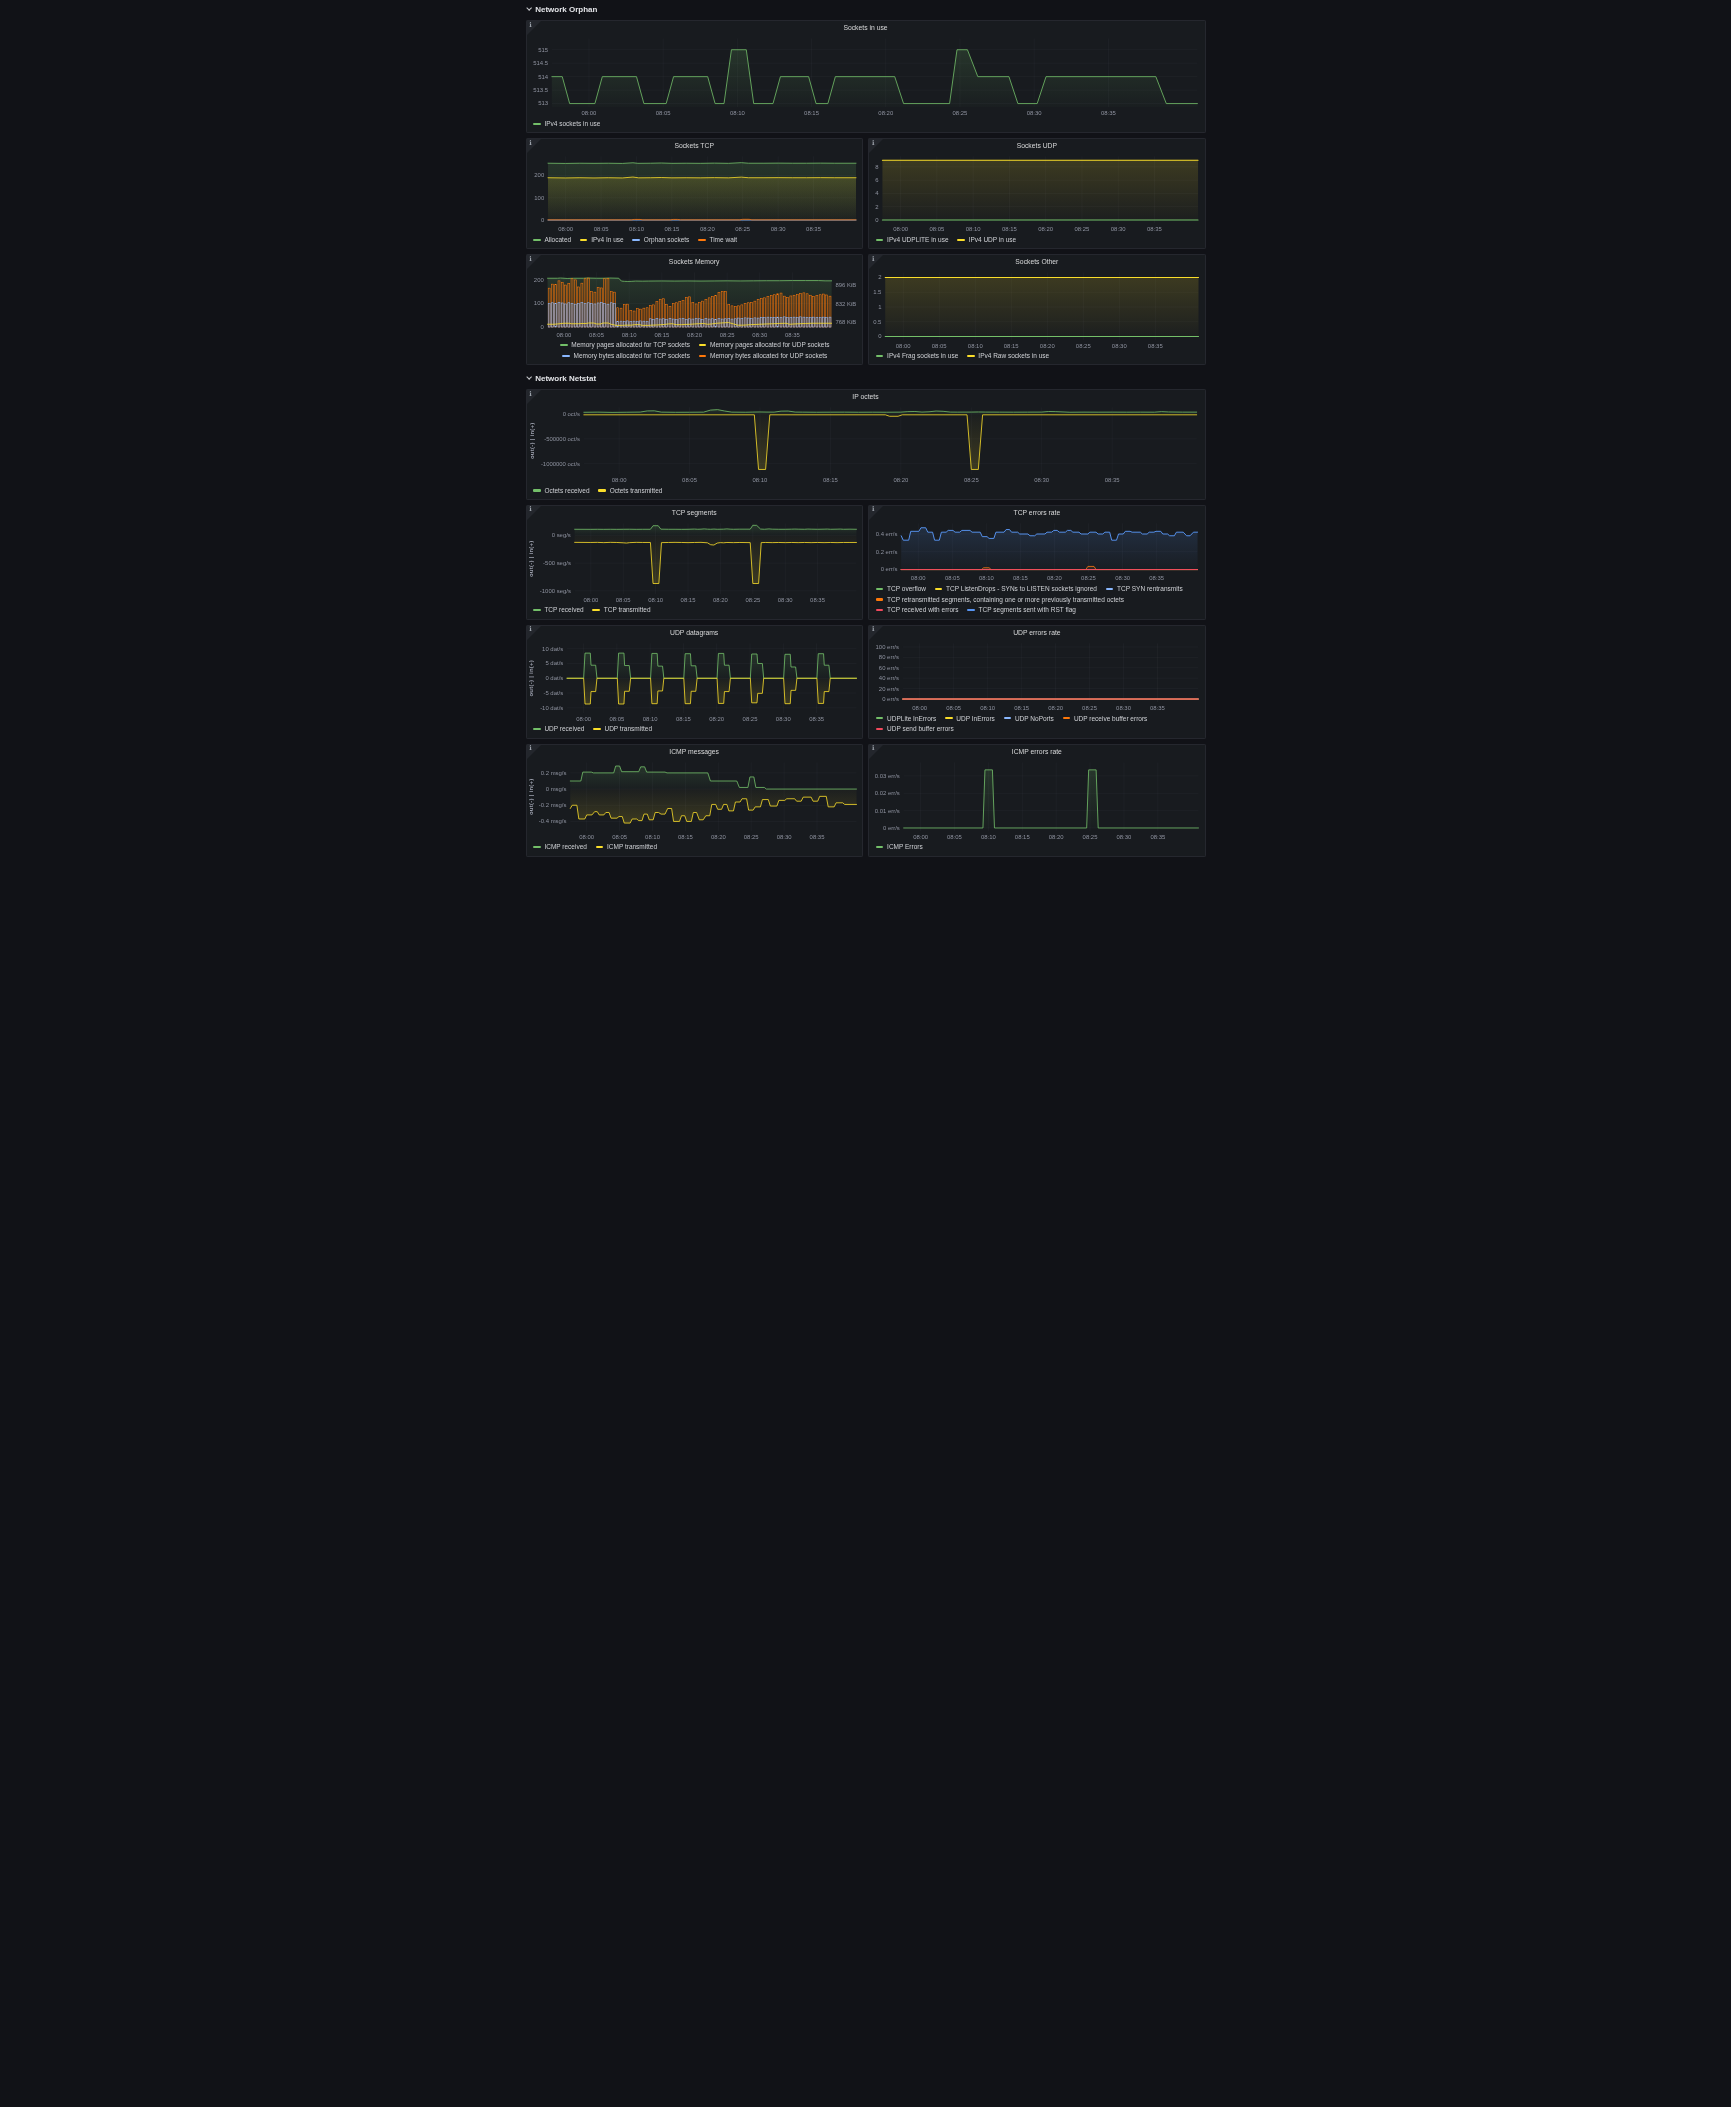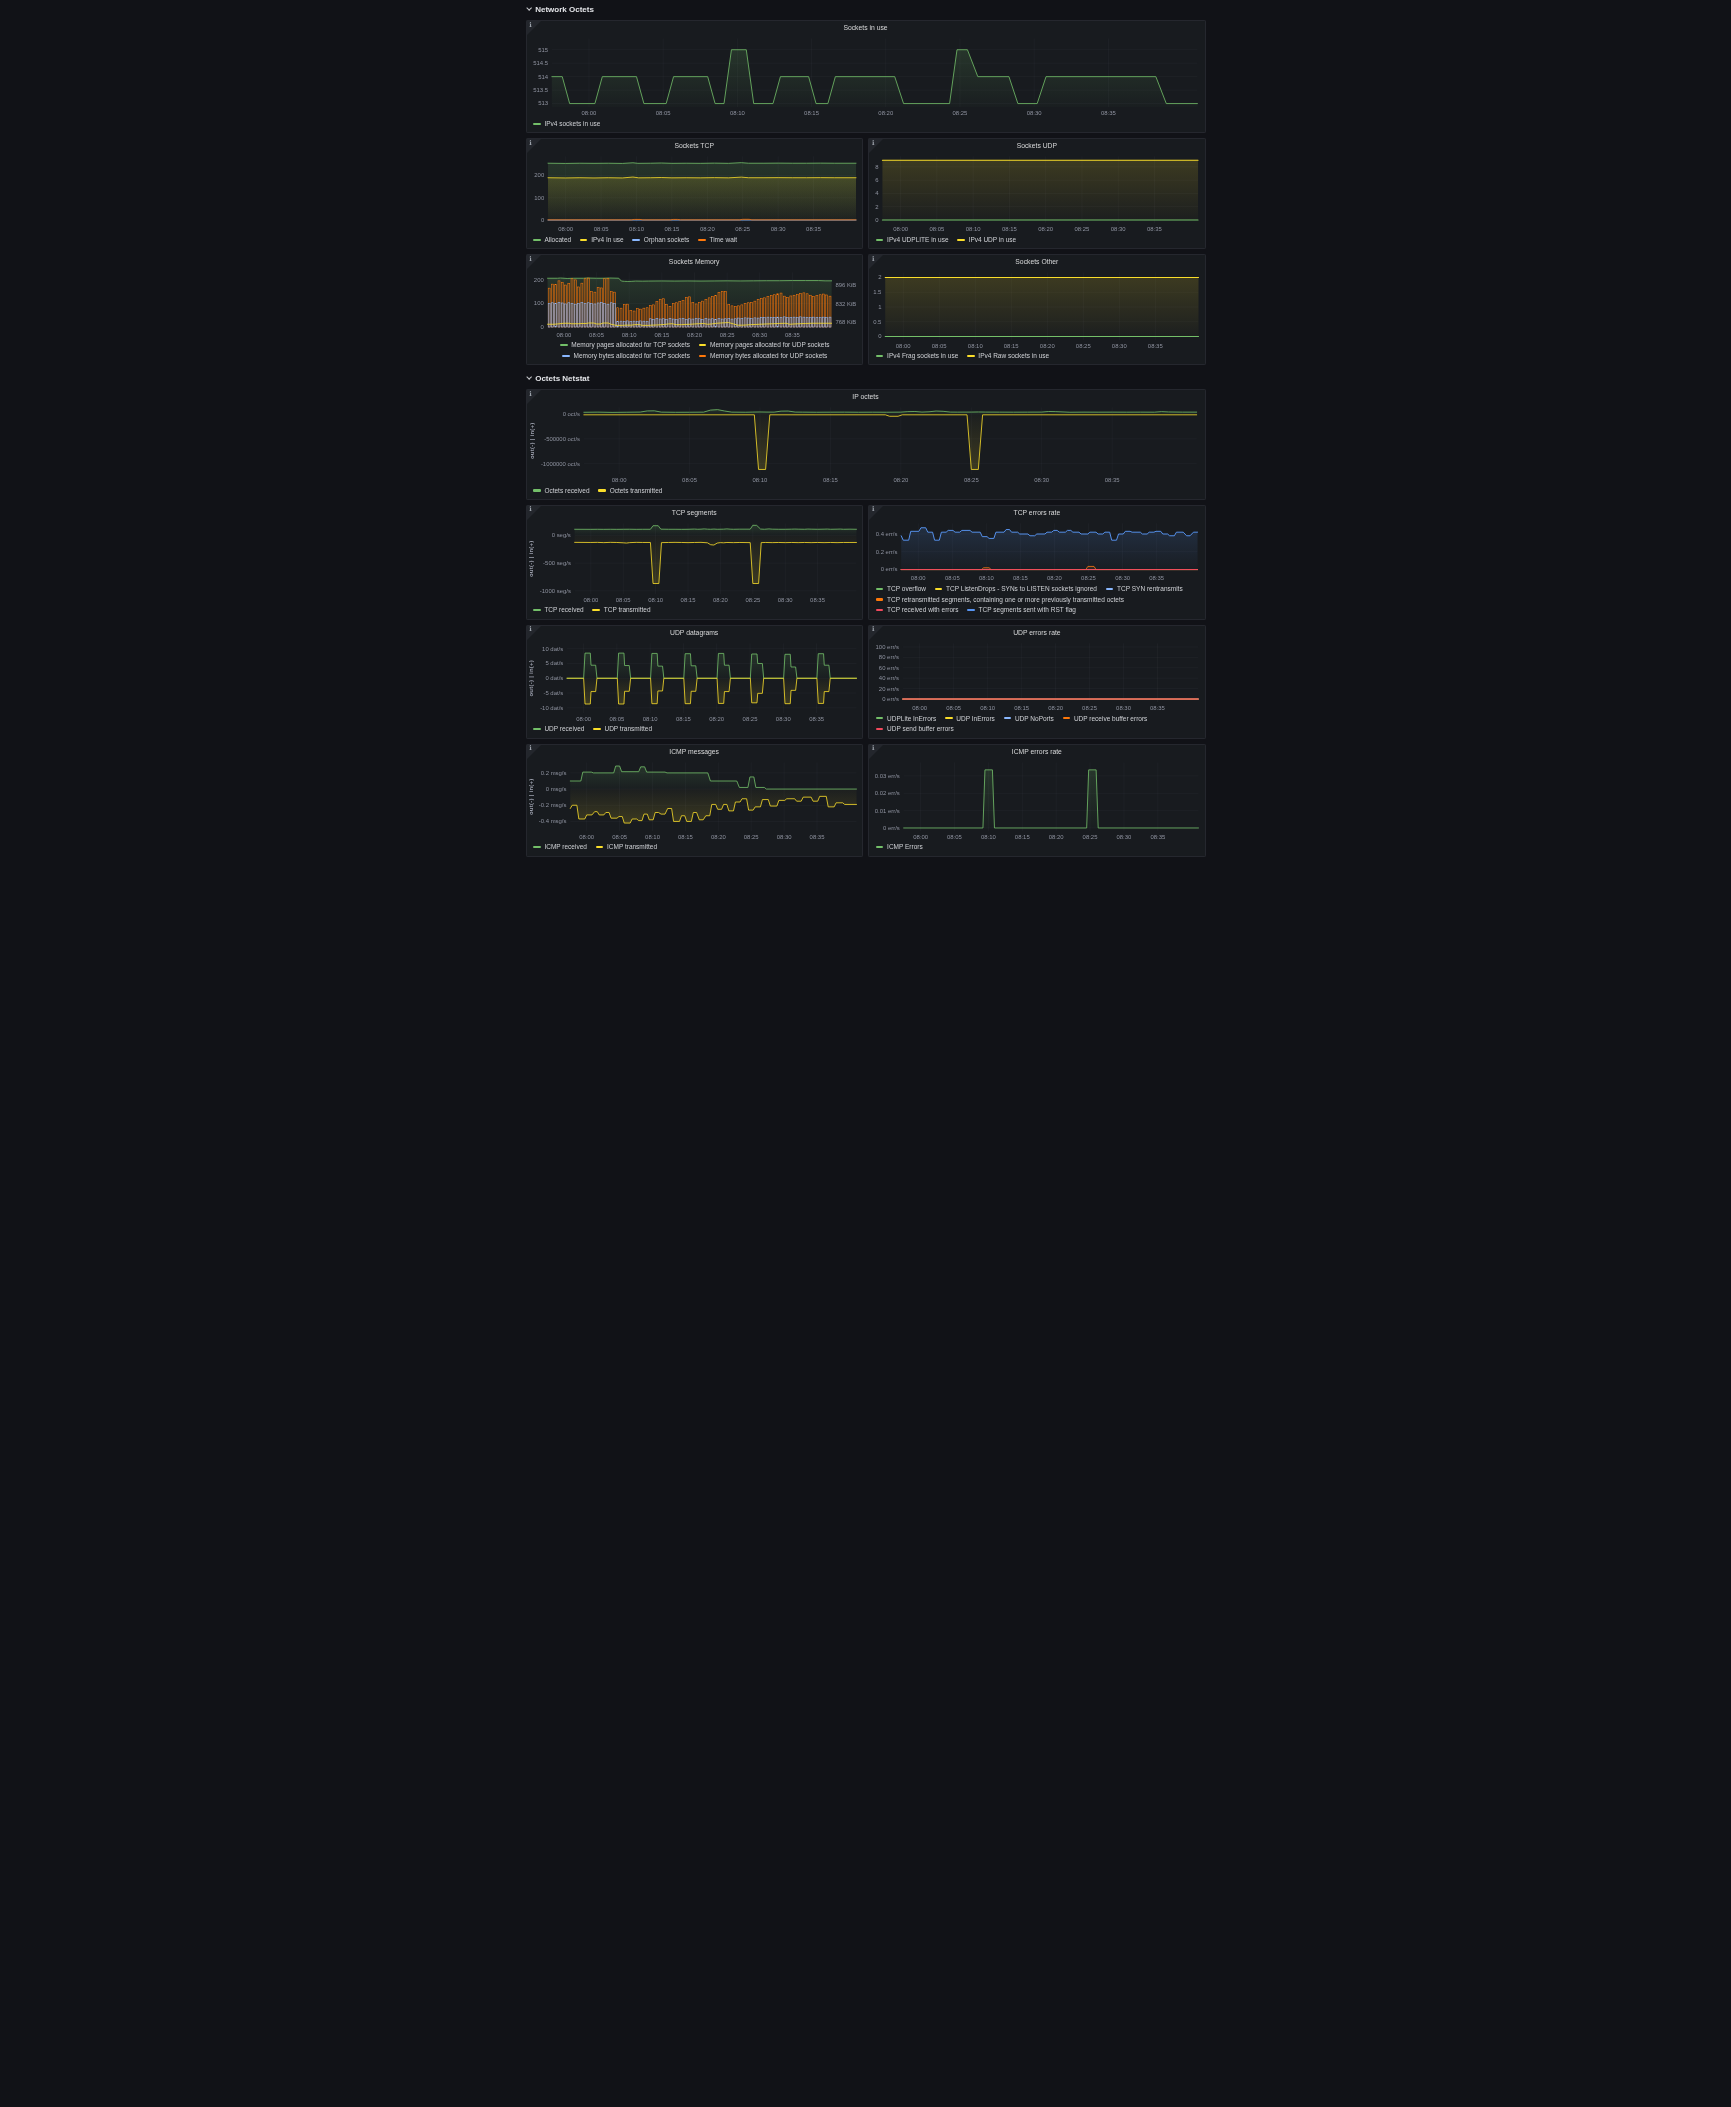--- a/index.html
+++ b/index.html
@@ -60,21 +60,21 @@
   .yl { font-size: 11px; letter-spacing: 0.5px; font-weight: 600; fill: #9a9eab; }
   .gl { stroke: rgba(204,204,220,0.07); stroke-width: 1; }
 </style>
 </head>
 <body>
 
 <div class="page">
 
   <div class="sec-header">
     <span class="chev"></span>
-    <span>Network Octets</span>
+    <span>Network Orphan</span>
   </div>
 
   <div class="row">
     <div class="panel h208">
       <div class="corner">
           <span>i</span>
         </div>
       <div class="ptitle">Sockets in use</div>
       <div class="plot">
           <svg width="678" height="84" viewBox="0 0 1254 155">
@@ -540,21 +540,21 @@
           <span class="it">
             <span class="sw" style="background:#fade2a"></span>
             <span>IPv4 Raw sockets in use</span>
           </span>
         </div>
     </div>
   </div>
 
   <div class="sec-header second">
     <span class="chev"></span>
-    <span>Octets Netstat</span>
+    <span>Network Netstat</span>
   </div>
 
   <div class="row">
     <div class="panel h205">
       <div class="corner">
           <span>i</span>
         </div>
       <div class="ptitle">IP octets</div>
       <div class="plot">
           <svg width="678" height="82" viewBox="0 0 1254 152">

